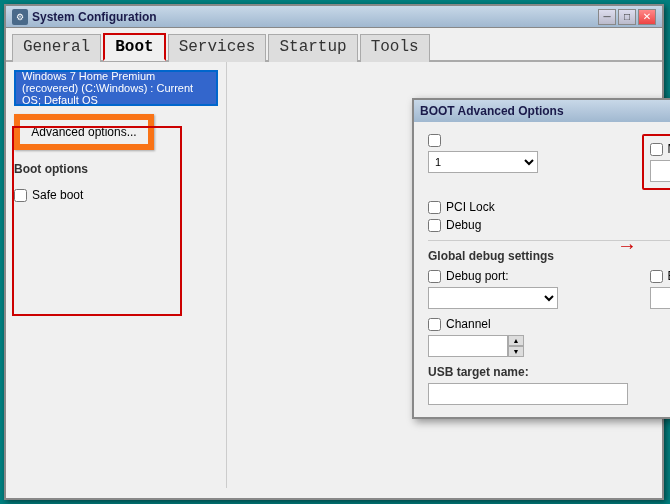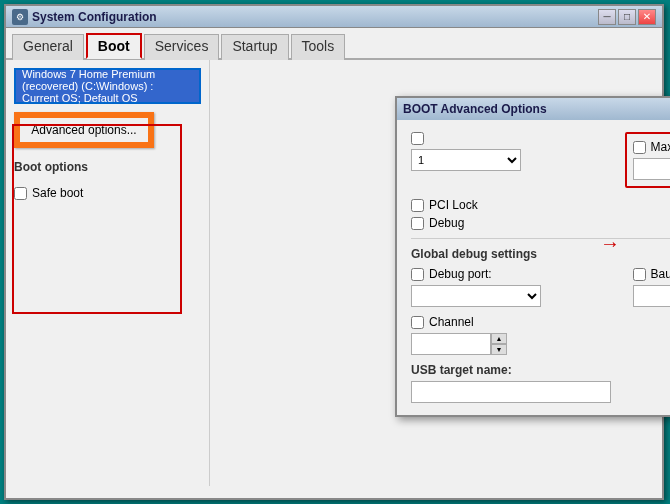--- a/index.html
+++ b/index.html
@@ -79,43 +79,44 @@
       border-bottom: 2px solid #aaa;
     }
 
     .tab {
       padding: 3px 10px;
       border: 1px solid #aaa;
       background: #ddd;
       cursor: pointer;
       border-bottom: none;
       margin-right: 2px;
-      font-size: 14px;
+      font-size: 16px;
       color: #333;
       position: relative;
       top: 2px;
+      font-family: Liberation Mono, monospace;
     }
 
     .tab.active {
       background: #f0f0f0;
       border: 2px solid #cc0000;
       border-bottom: 2px solid #f0f0f0;
       font-weight: bold;
       color: #000;
       top: 1px;
       z-index: 1;
     }
 
     .main-content {
       display: flex;
       height: calc(100% - 66px);
     }
 
     .left-panel {
-      width: 204px;
+      width: 221px;
       padding: 8px;
       border-right: 1px solid #ccc;
       background: #f0f0f0;
       position: relative;
     }
 
     .os-list {
       border: 2px solid #0066cc;
       background: #3366cc;
       color: white;

